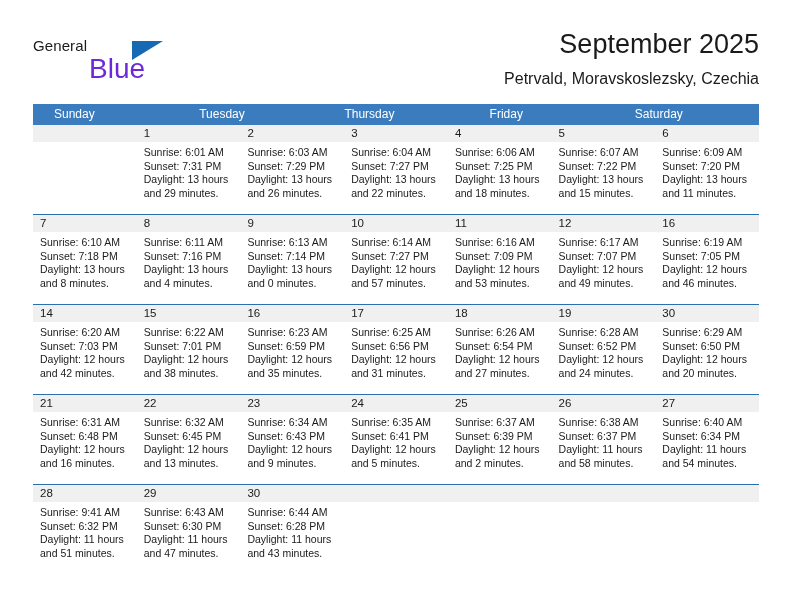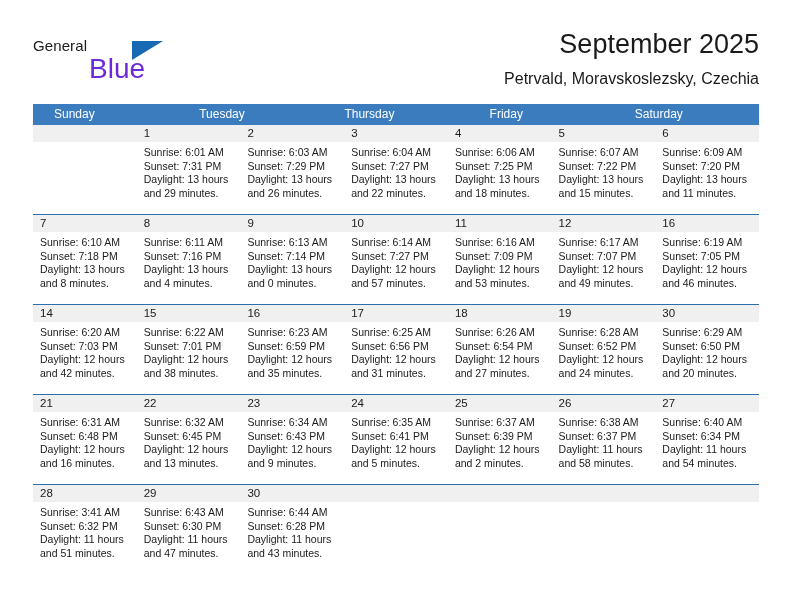--- a/index.html
+++ b/index.html
@@ -506,21 +506,21 @@
             </div>
           </div>
         </div>
         <div class="week">
           <div class="week-inner">
             <div class="daycell">
               <div class="daynum-band">
                 <span class="daynum">28</span>
               </div>
               <div class="daybody">
-                <div class="dayline">Sunrise: 3:41 AM</div>
+                <div class="dayline">Sunrise: 9:41 AM</div>
                 <div class="dayline">Sunset: 6:32 PM</div>
                 <div class="dayline">Daylight: 11 hours</div>
                 <div class="dayline">and 51 minutes.</div>
               </div>
             </div>
             <div class="daycell">
               <div class="daynum-band">
                 <span class="daynum">29</span>
               </div>
               <div class="daybody">

